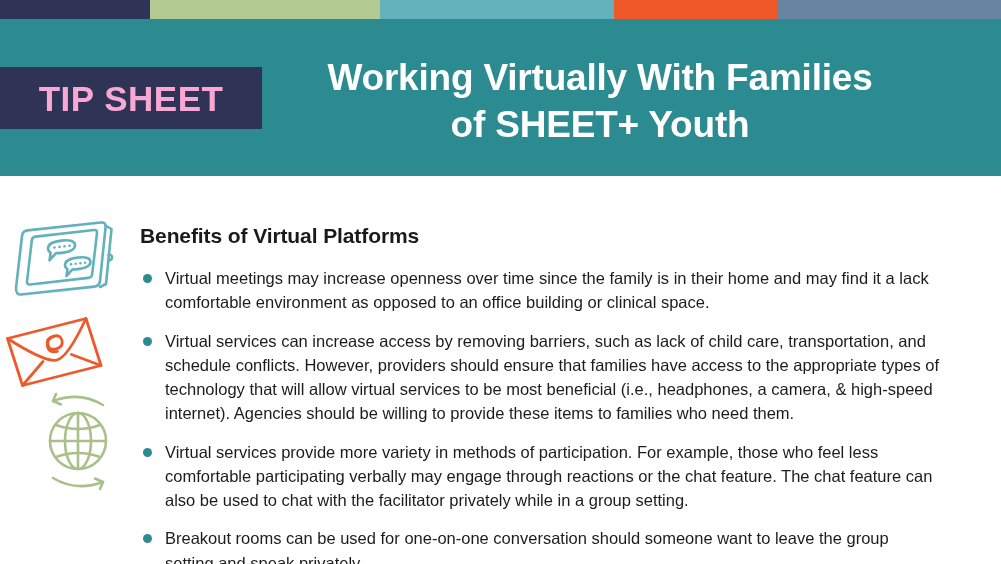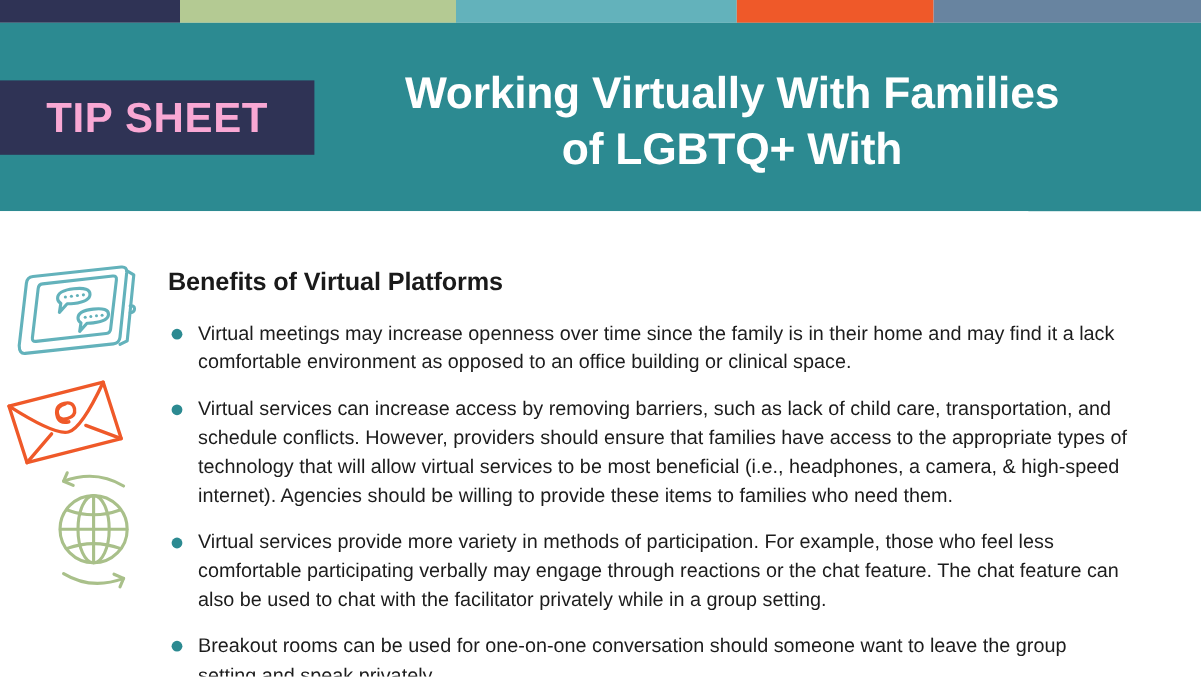--- a/index.html
+++ b/index.html
@@ -55,21 +55,21 @@
     font-size: 35px;
     font-weight: bold;
     letter-spacing: 0.5px;
     line-height: 1;
     font-family: "Liberation Sans", sans-serif;
   }
 
   .header-title {
     position: absolute;
     top: 36px;
-    left: 280px;
+    left: 270px;
     width: 660px;
     text-align: center;
     color: #ffffff;
     font-size: 37px;
     font-weight: bold;
     line-height: 1.27;
     letter-spacing: -0.2px;
     font-family: "Liberation Sans", sans-serif;
   }
 
@@ -145,21 +145,21 @@
     <div class="seg" style="background: rgb(239, 89, 41); width: 164px;"></div>
     <div class="seg" style="background: rgb(104, 132, 160); width: 223px;"></div>
   </div>
 
   <div class="header-band" style="background: rgb(44, 138, 145);">
     <div class="tip-badge" style="background: rgb(47, 51, 85);">
       <span class="tip-badge-label">TIP SHEET</span>
     </div>
     <div class="header-title">
       <div>Working Virtually With Families</div>
-      <div>of LGBTQ+ With</div>
+      <div>of SHEET+ Youth</div>
     </div>
   </div>
 
   <div class="body-area">
 
     <div class="icon-rail">
 
       <div class="rail-icon tablet">
         <svg width="112" height="84" viewBox="0 0 112 84" fill="none">
           <g stroke="#63b2bb" stroke-width="2.6" stroke-linejoin="round" stroke-linecap="round">

